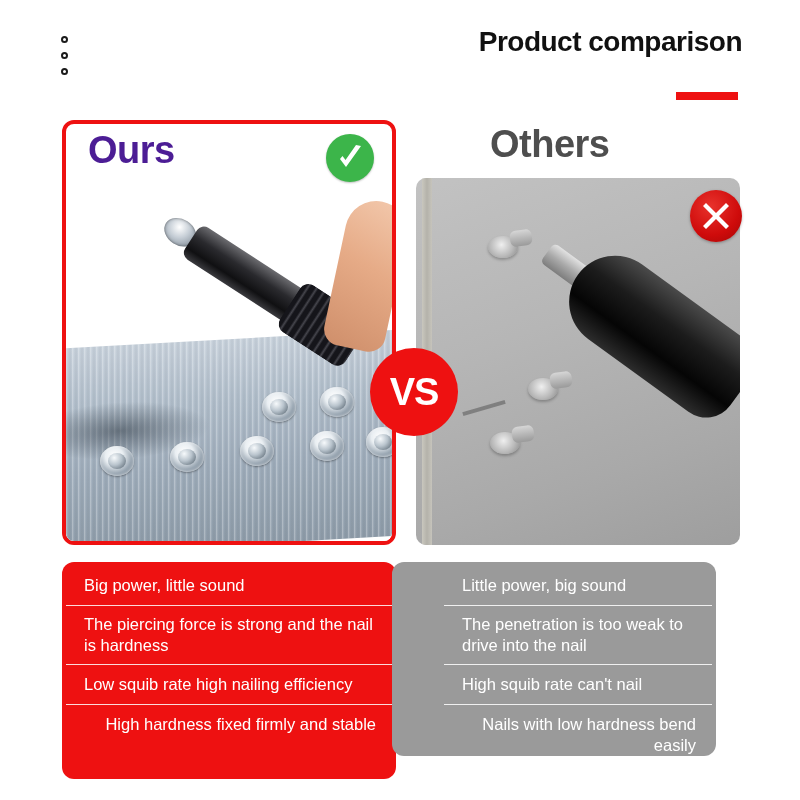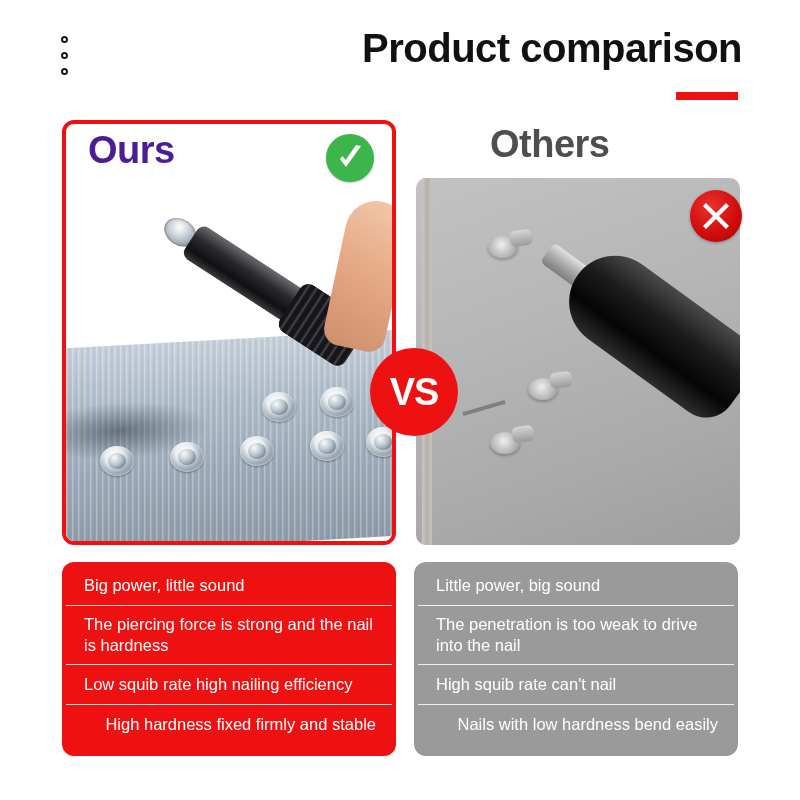--- a/index.html
+++ b/index.html
@@ -30,21 +30,21 @@
     border-radius: 50%;
     border: 2px solid #1b1b1b;
     box-sizing: border-box;
   }
 
   
   #page-title {
     position: absolute;
     right: 58px;
     top: 26px;
-    font-size: 40px;
+    font-size: 28px;
     font-weight: bold;
     color: #111111;
     letter-spacing: -0.5px;
     white-space: nowrap;
   }
   #title-underline {
     position: absolute;
     left: 676px;
     top: 92px;
     width: 62px;
@@ -297,28 +297,29 @@
   .features {
     position: absolute;
     top: 562px;
     border-radius: 12px;
     padding: 4px 0 6px 0;
     box-sizing: border-box;
   }
   #features-ours {
     left: 62px;
     width: 334px;
-    height: 194px;
+    height: 217px;
     background: #ee1111;
   }
   #features-others {
-    left: 414px;
+    left: 392px;
     width: 324px;
     height: 194px;
     background: #9a9a9a;
+    padding-left: 48px;
   }
   .feature-item {
     color: #ffffff;
     font-size: 16.5px;
     line-height: 21px;
     padding: 9px 16px 9px 18px;
     border-bottom: 1px solid rgba(255,255,255,0.85);
     margin: 0 4px;
     box-sizing: border-box;
   }

